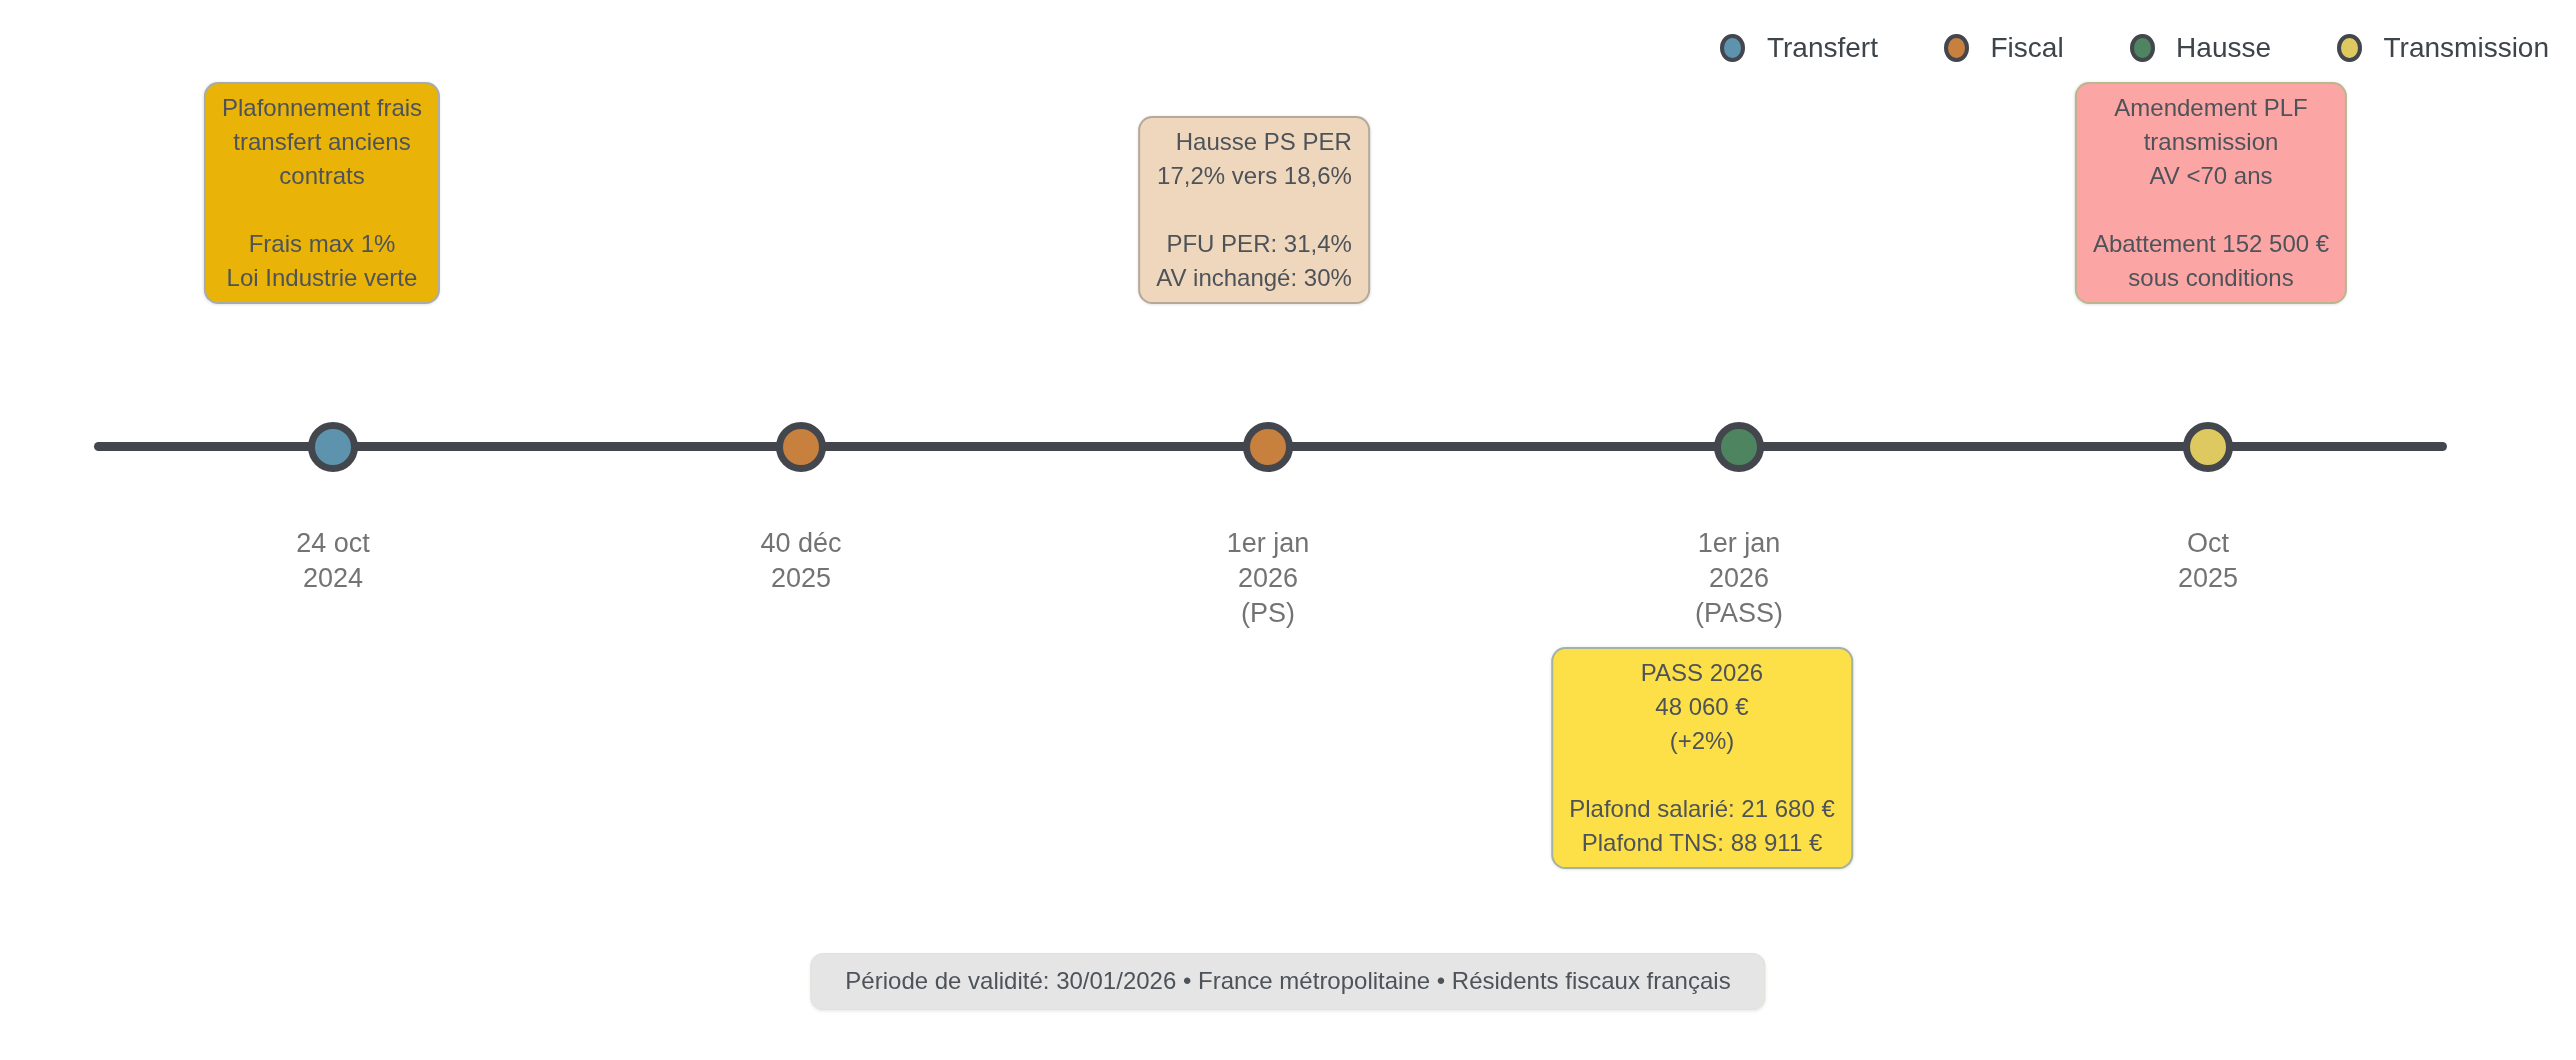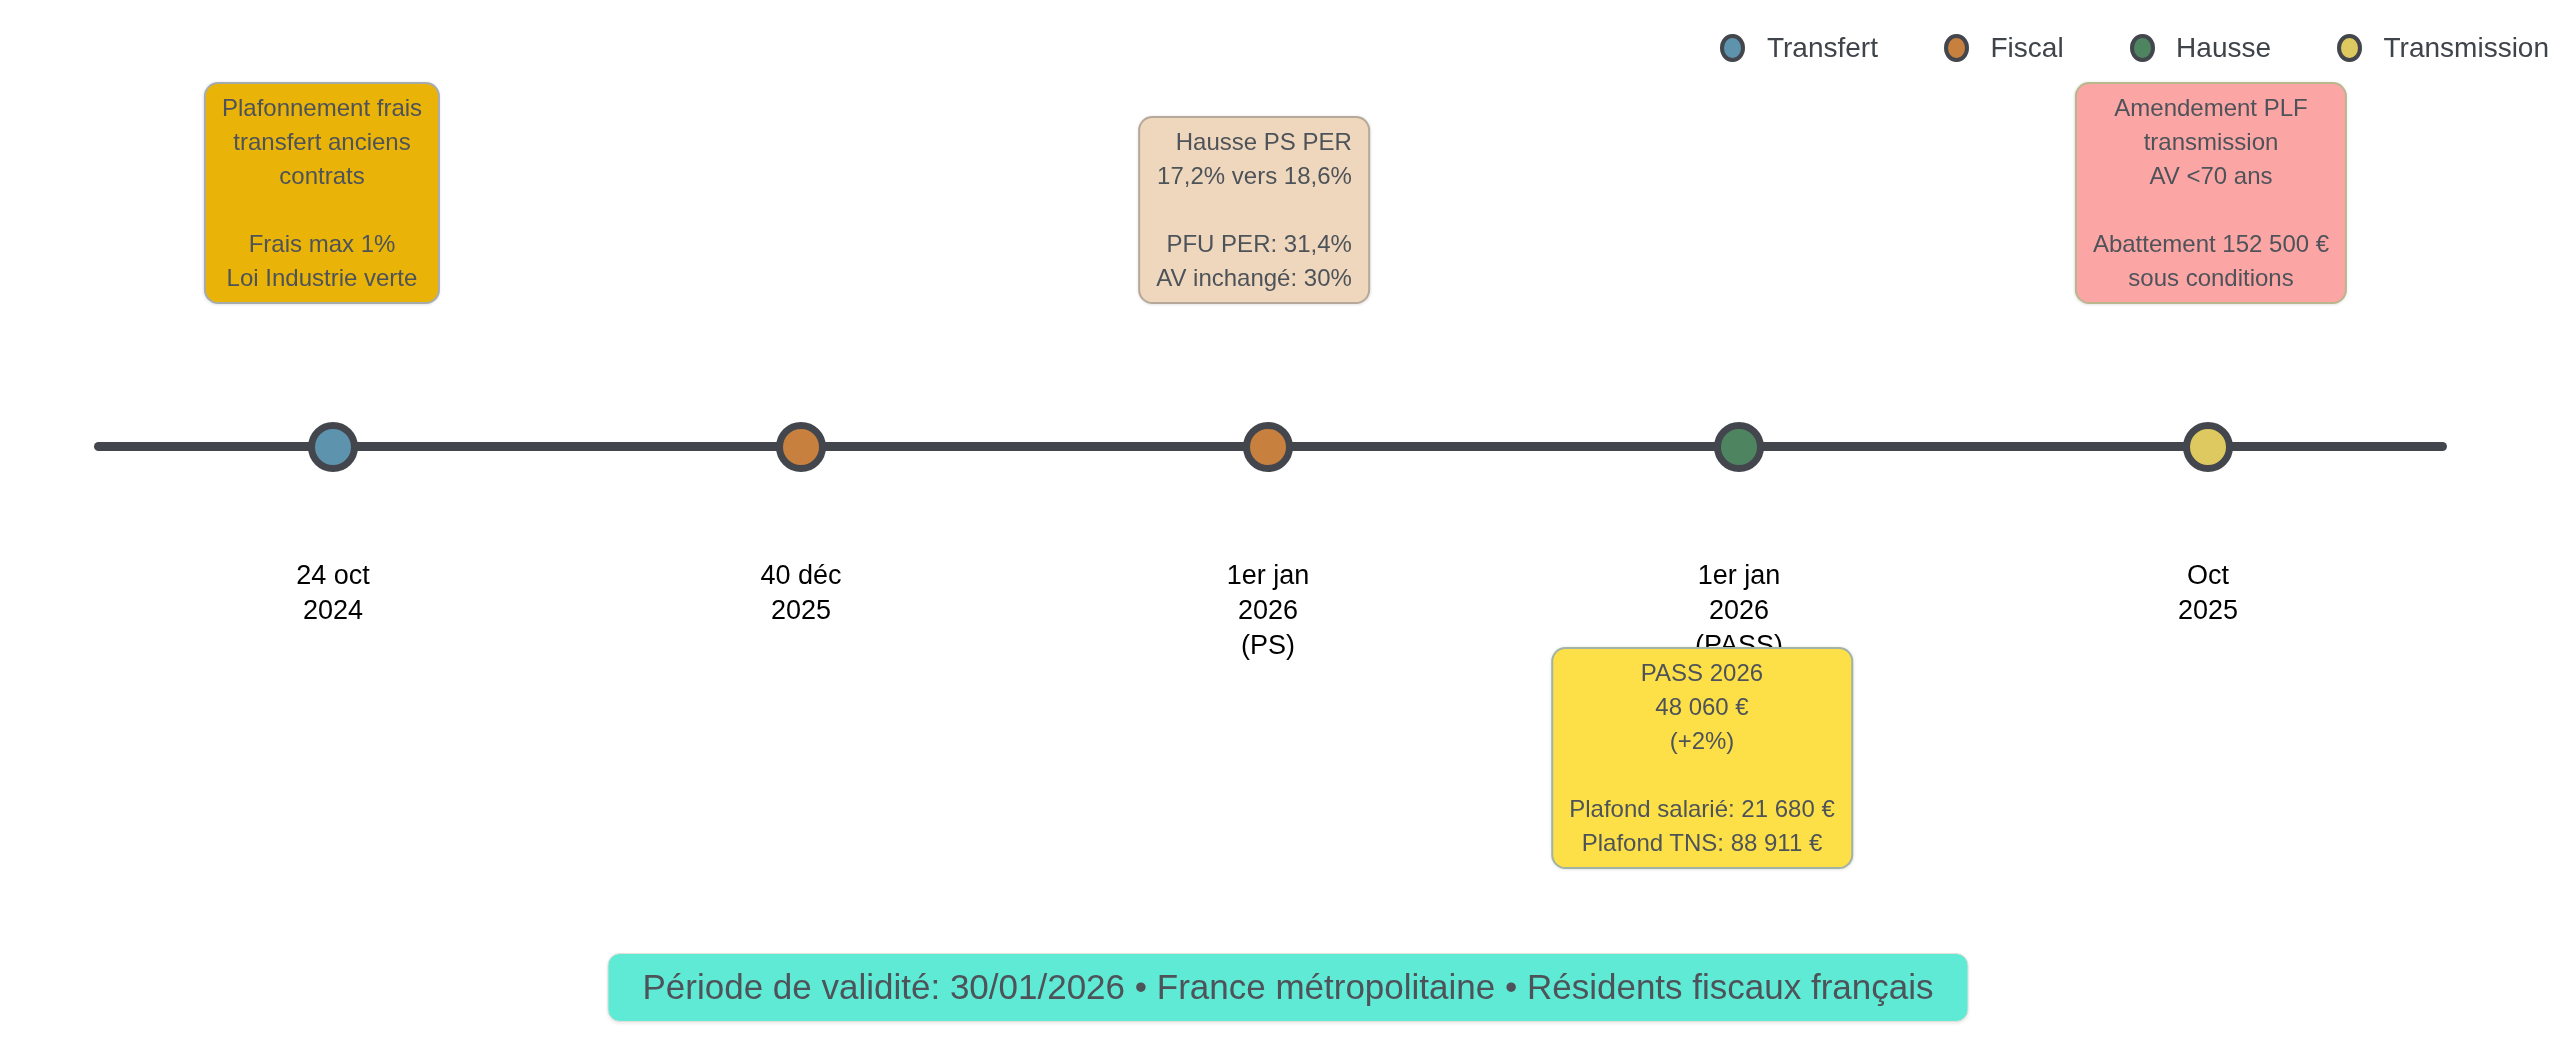--- a/index.html
+++ b/index.html
@@ -49,27 +49,27 @@
     width: 36px;
     height: 36px;
     border: 7.2px solid #43474d;
     border-radius: 50%;
     transform: translateX(-50%);
   }
 
   
   .date {
     position: absolute;
-    top: 558px;
+    top: 526px;
     transform: translateX(-50%);
     text-align: center;
     font-size: 27px;
     line-height: 35px;
     white-space: nowrap;
-    color: #000000;
+    color: #737373;
   }
 
   
   .card {
     position: absolute;
     transform: translateX(-50%);
     border: 2.7px solid #aaa;
     border-radius: 14.3px;
     padding: 7.2px 16px;
     text-align: center;
@@ -79,25 +79,25 @@
     box-shadow: 0 0.9px 2.7px rgba(0,0,0,0.10);
   }
   .card-line { white-space: nowrap; min-height: 34px; }
 
   
   .footer {
     position: absolute;
     top: 953px;
     left: 50%;
     transform: translateX(-50%);
-    background: #5eead4;
+    background: #e5e5e5;
     border: 1.8px solid #e3e0d8;
     border-radius: 12.5px;
     padding: 13.4px 34px;
-    font-size: 35px;
+    font-size: 24px;
     white-space: nowrap;
     color: #4d5359;
     box-shadow: 0 1.8px 2.7px rgba(0,0,0,0.07);
   }
 </style>
 </head>
 <body>
 
 <div class="canvas">
 

